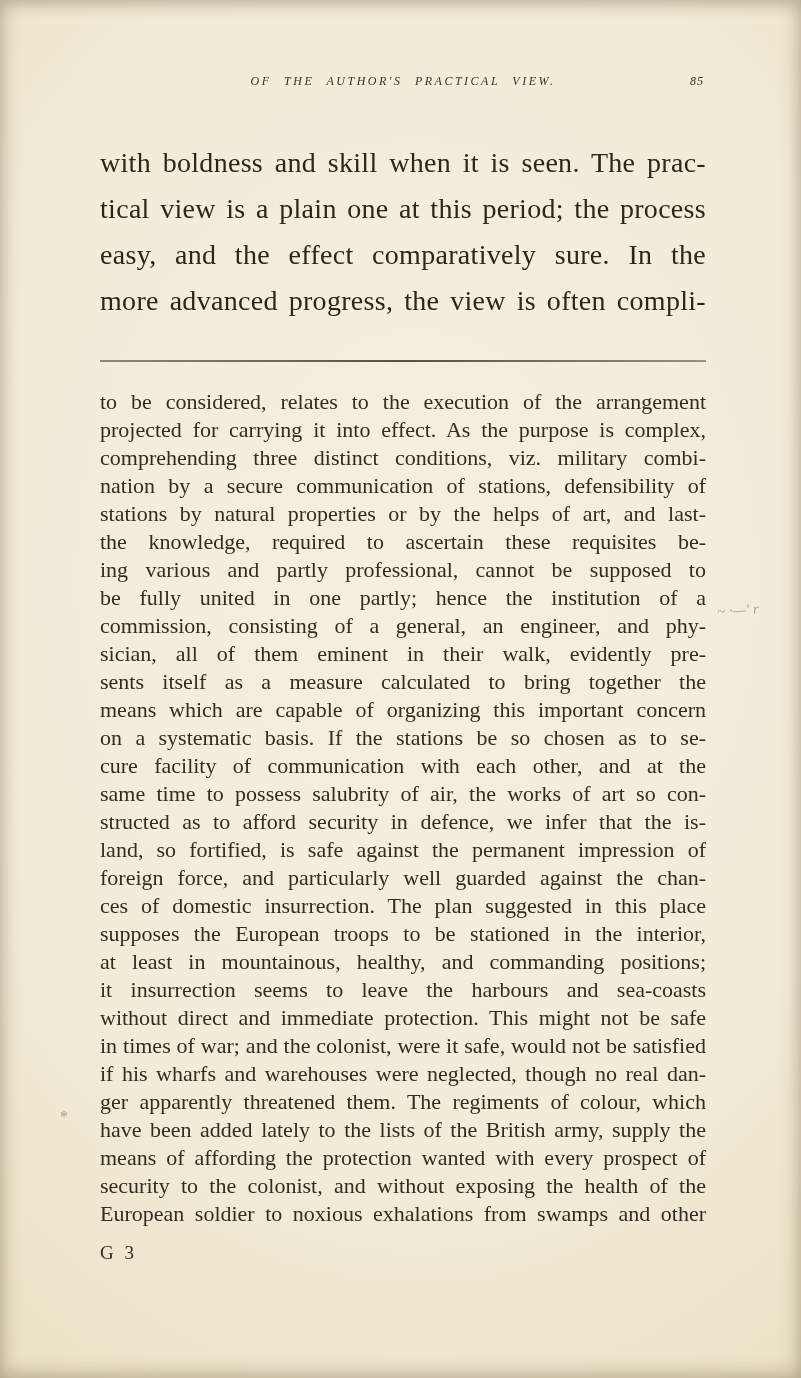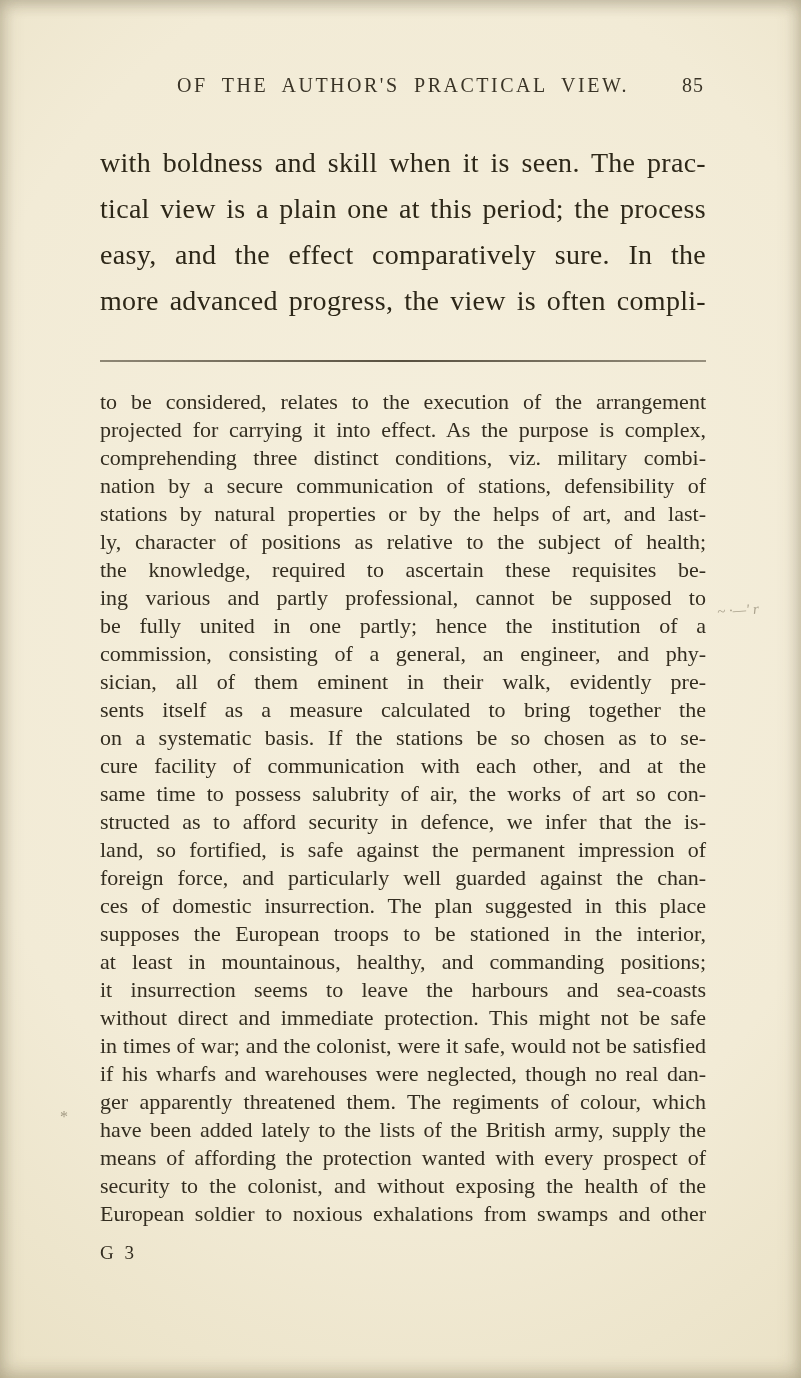--- a/index.html
+++ b/index.html
@@ -23,25 +23,26 @@
   .text-block {
     position: absolute;
     left: 100px;
     width: 606px;
     top: 0;
   }
   .header {
     position: relative;
     margin-top: 74px;
     height: 26px;
-    font-size: 20px;
+    font-size: 12px;
     letter-spacing: 2.5px;
     word-spacing: 7px;
     text-align: center;
     color: #3a3427;
+    font-style: italic;
   }
   .page-number {
     position: absolute;
     right: 2px;
     top: 0;
     letter-spacing: 1px;
   }
   .body-text {
     margin-top: 40px;
   }
@@ -115,27 +116,27 @@
       </div>
 
     <div class="separator"></div>
 
     <div class="footnote">
         <div class="footnote-line">to be considered, relates to the execution of the arrangement</div>
         <div class="footnote-line">projected for carrying it into effect. As the purpose is complex,</div>
         <div class="footnote-line">comprehending three distinct conditions, viz. military combi-</div>
         <div class="footnote-line">nation by a secure communication of stations, defensibility of</div>
         <div class="footnote-line">stations by natural properties or by the helps of art, and last-</div>
-        <div class="footnote-line">ly, character of positions as relative to the subject of health;</div>
         <div class="footnote-line">the knowledge, required to ascertain these requisites be-</div>
         <div class="footnote-line">ing various and partly professional, cannot be supposed to</div>
         <div class="footnote-line">be fully united in one partly; hence the institution of a</div>
         <div class="footnote-line">commission, consisting of a general, an engineer, and phy-</div>
         <div class="footnote-line">sician, all of them eminent in their walk, evidently pre-</div>
         <div class="footnote-line">sents itself as a measure calculated to bring together the</div>
+        <div class="footnote-line">means which are capable of organizing this important concern</div>
         <div class="footnote-line">on a systematic basis. If the stations be so chosen as to se-</div>
         <div class="footnote-line">cure facility of communication with each other, and at the</div>
         <div class="footnote-line">same time to possess salubrity of air, the works of art so con-</div>
         <div class="footnote-line">structed as to afford security in defence, we infer that the is-</div>
         <div class="footnote-line">land, so fortified, is safe against the permanent impression of</div>
         <div class="footnote-line">foreign force, and particularly well guarded against the chan-</div>
         <div class="footnote-line">ces of domestic insurrection. The plan suggested in this place</div>
         <div class="footnote-line">supposes the European troops to be stationed in the interior,</div>
         <div class="footnote-line">at least in mountainous, healthy, and commanding positions;</div>
         <div class="footnote-line">it insurrection seems to leave the harbours and sea-coasts</div>

